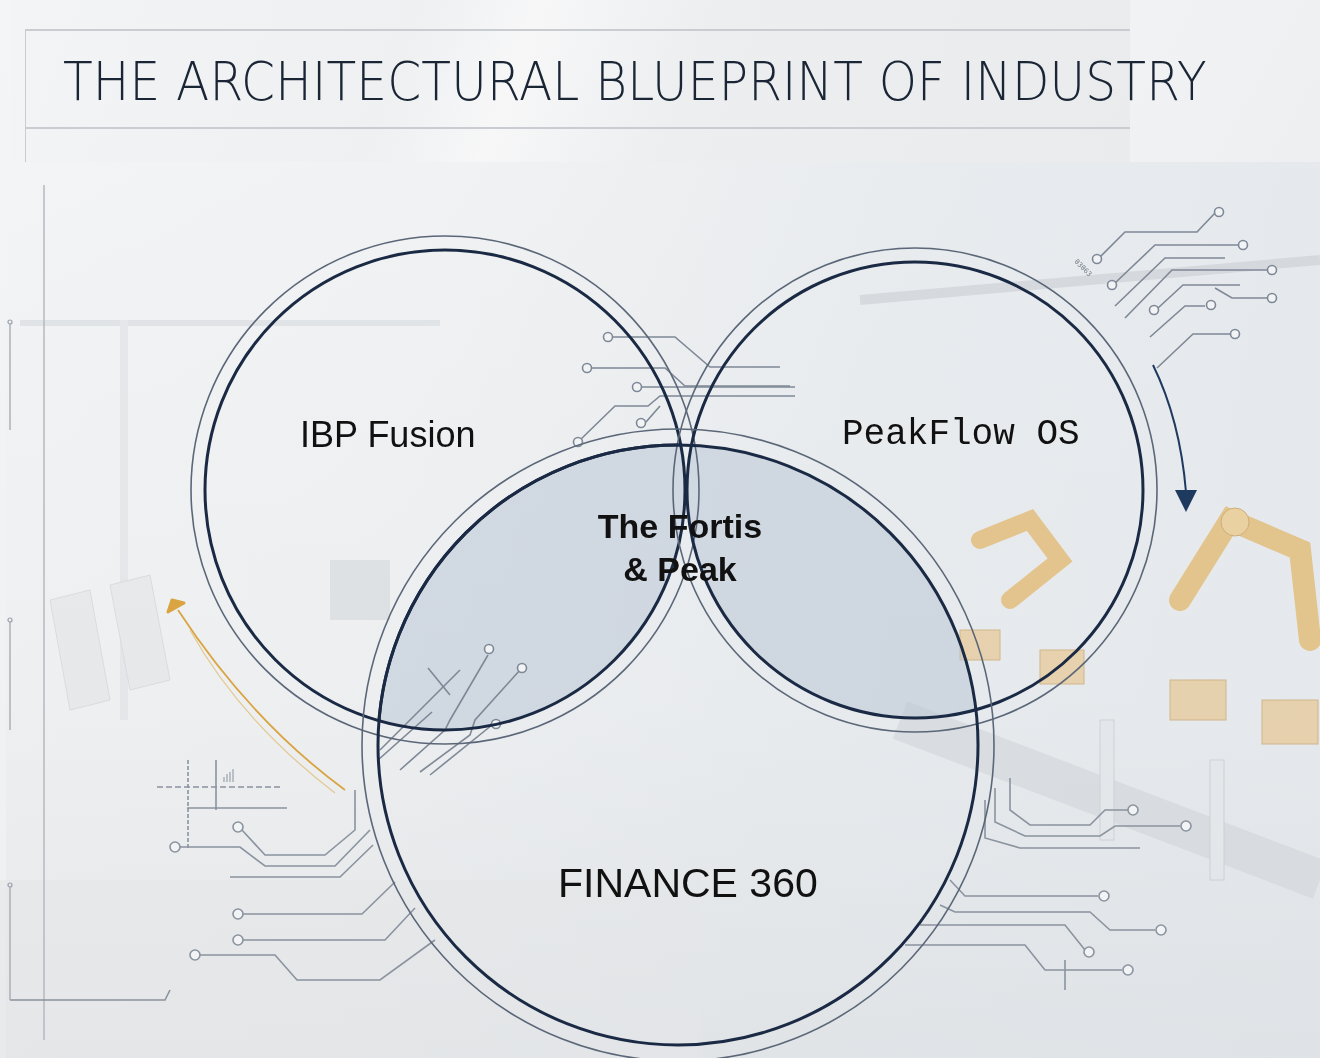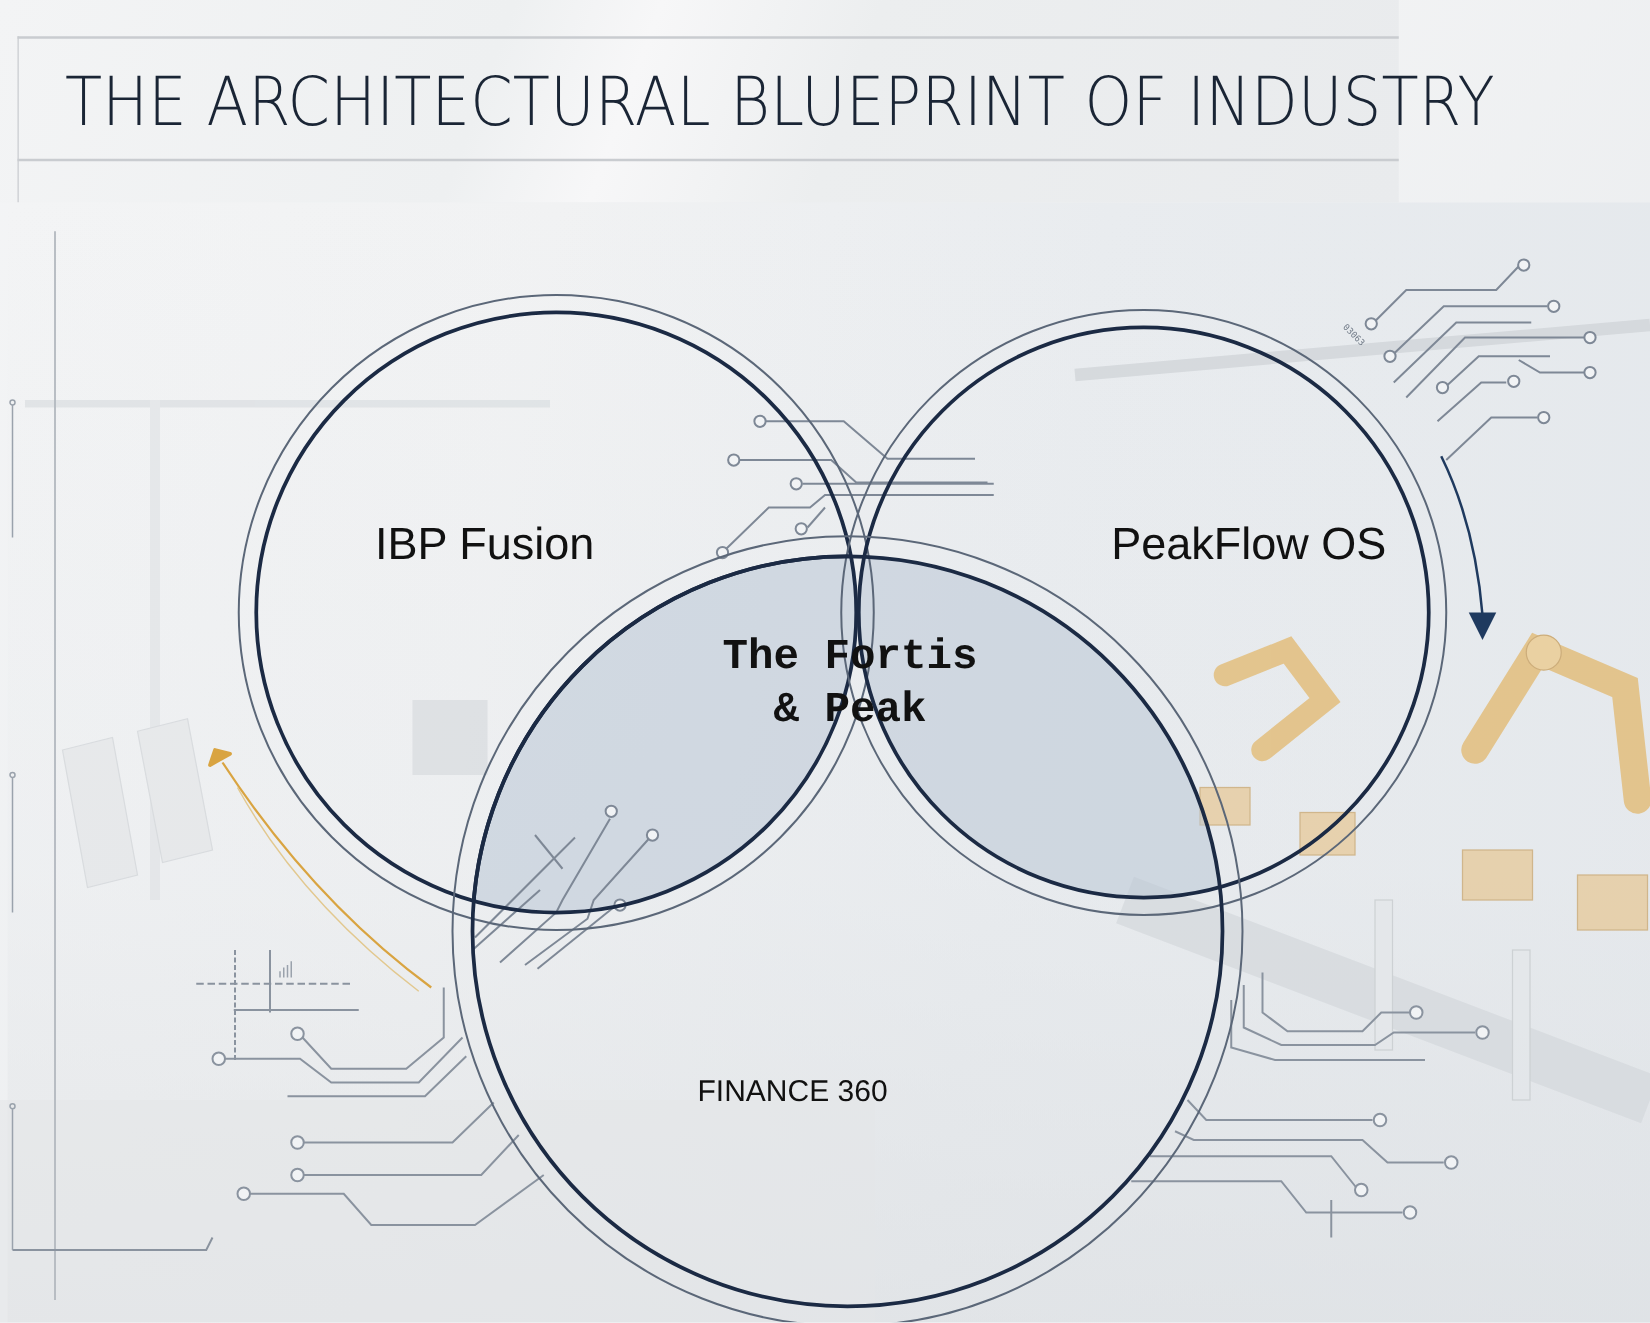--- a/index.html
+++ b/index.html
@@ -13,21 +13,21 @@
     }
     .page {
       position: relative;
       width: 1320px;
       height: 1058px;
       overflow: hidden;
       background: linear-gradient(120deg, #f4f5f6 0%, #eceef0 40%, #f2f3f4 55%, #e6e9ec 100%);
     }
     .header {
       position: absolute;
-      left: 0; top: 0;
+      left: 11px; top: 0;
       width: 1119px;
       height: 162px;
       background: linear-gradient(110deg, #f3f4f5 0%, #eef0f1 35%, #f7f7f8 45%, #eceeef 60%, #e9ebed 100%);
     }
     .header-line-top {
       position: absolute;
       left: 14px; right: 0;
       top: 29px; height: 2px;
       background: #c9ccd0;
     }
@@ -74,34 +74,35 @@
       position: absolute;
       font-family: "Liberation Sans", sans-serif;
       color: #111;
       white-space: nowrap;
     }
     .label-ibp {
       left: 300px; top: 414px;
       font-size: 36px;
     }
     .label-peak {
-      left: 889px; top: 414px;
+      left: 842px; top: 414px;
       font-size: 36px;
+      font-family: Liberation Mono, monospace;
     }
     .label-fin {
       left: 558px; top: 860px;
-      font-size: 24px;
+      font-size: 41px;
     }
     .center-label {
       position: absolute;
       left: 560px;
       top: 505px;
       width: 240px;
       text-align: center;
-      font-family: Liberation Mono, monospace;
+      font-family: Liberation Sans, sans-serif;
       font-weight: 700;
       font-size: 34px;
       line-height: 43px;
       color: #111;
     }
   </style>
 </head>
 <body>
 
 <div class="page">

